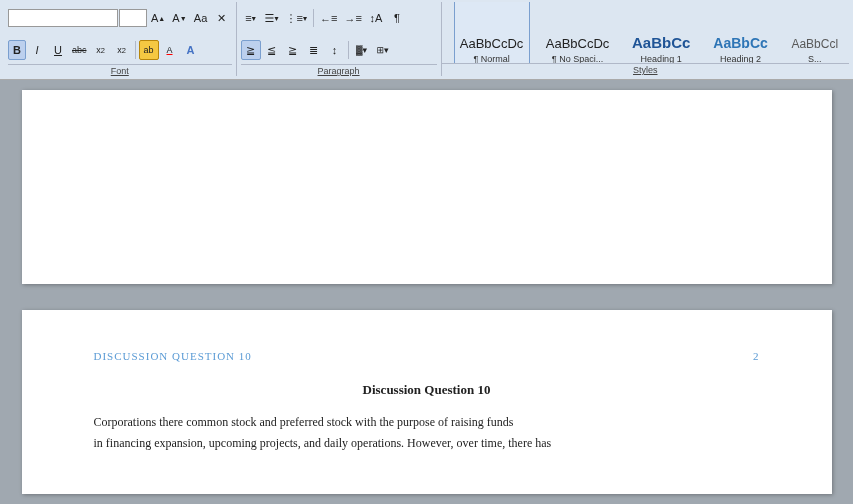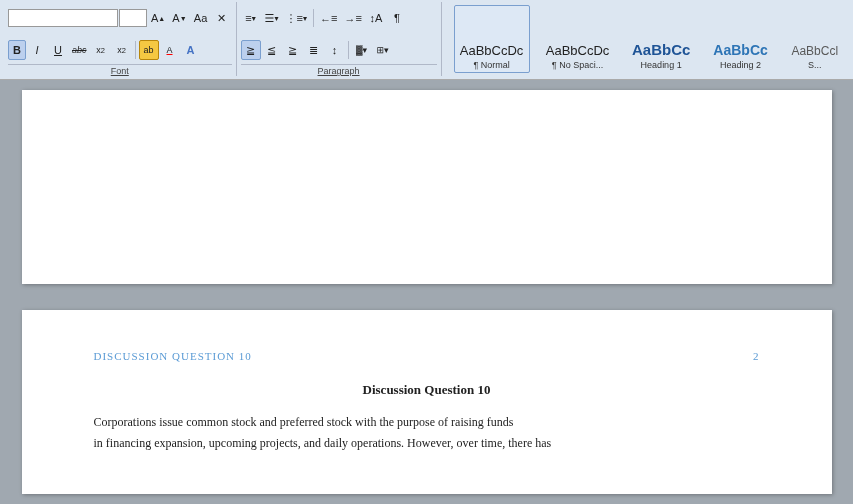--- a/index.html
+++ b/index.html
@@ -195,21 +195,21 @@
         <input type="text" class="font-size-box" style="">
         <button class="rbtn" title="Increase Font Size">A<sup style="font-size:7px">▲</sup></button>
         <button class="rbtn" title="Decrease Font Size">A<sup style="font-size:7px">▼</sup></button>
         <button class="rbtn" title="Change Case">Aa</button>
         <button class="rbtn" title="Clear Formatting">✕</button>
       </div>
       <div class="ribbon-tools-row" style="margin-top:2px;">
         <button class="rbtn pressed" style="font-weight:bold; min-width:18px;">B</button>
         <button class="rbtn" style="font-style:italic;">I</button>
         <button class="rbtn" style="text-decoration:underline;">U</button>
-        <button class="rbtn" style="text-decoration:line-through; font-size:9px;font-style:italic;">abc</button>
+        <button class="rbtn" style="text-decoration:line-through; font-size:9px;">abc</button>
         <button class="rbtn" style="font-size:9px;">x<sub>2</sub></button>
         <button class="rbtn" style="font-size:9px;">x<sup>2</sup></button>
         <div class="separator"></div>
         <button class="rbtn active" style="font-size:9px; background:#f5c842; border-color:#b8860b;">ab</button>
         <button class="rbtn" style="font-size:9px; text-decoration:underline; text-decoration-color:red;">A</button>
         <button class="rbtn" style="font-size:11px; color:#4472c4; font-weight:bold;">A</button>
       </div>
       <div class="section-divider-label">Font</div>
     </div>
 
@@ -253,34 +253,35 @@
         </div>
         <div class="style-item">
           <span class="style-preview" style="font-size:14px; color:#2e75b6; font-weight:bold;">AaBbCc</span>
           <span class="style-label">Heading 2</span>
         </div>
         <div class="style-item">
           <span class="style-preview" style="font-size:12px; color:#595959; ">AaBbCcl</span>
           <span class="style-label">S...</span>
         </div>
       </div>
+      <div class="section-divider-label" style="border-top:1px solid #b0b8c8; padding:1px 0; margin-top:auto;">Styles</div>
     </div>
   </div>
 </div>
 
 <div class="doc-area">
 
   <div class="page page-1">
   </div>
 
   <div class="page page-2">
     <div class="page-header">
       <span>DISCUSSION QUESTION 10</span>
       <span class="page-number">2</span>
     </div>
     <div class="page-title">Discussion Question 10</div>
     <div class="page-body">
-      <p>Corporations issue common stock and preferred stock with the purpose of raising  funds</p>
+      <p>Corporations there common stock and preferred stock with the purpose of raising  funds</p>
       <p>in financing expansion, upcoming projects, and daily operations.  However, over time, there has</p>
     </div>
   </div>
 
 </div>
 
 </body></html>

